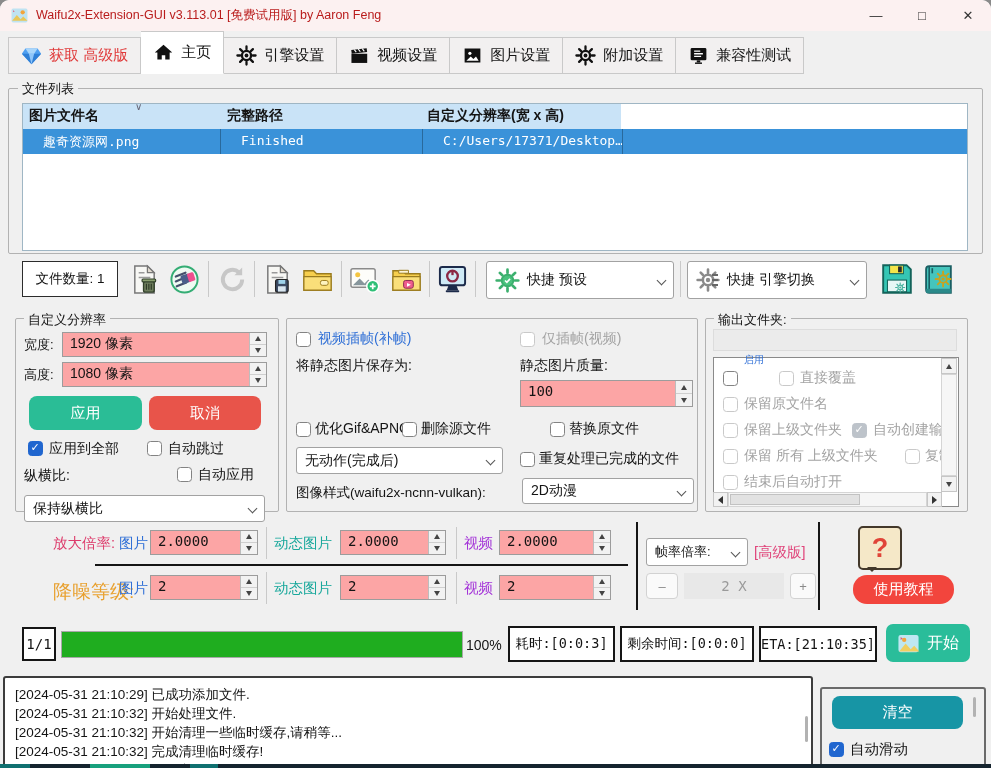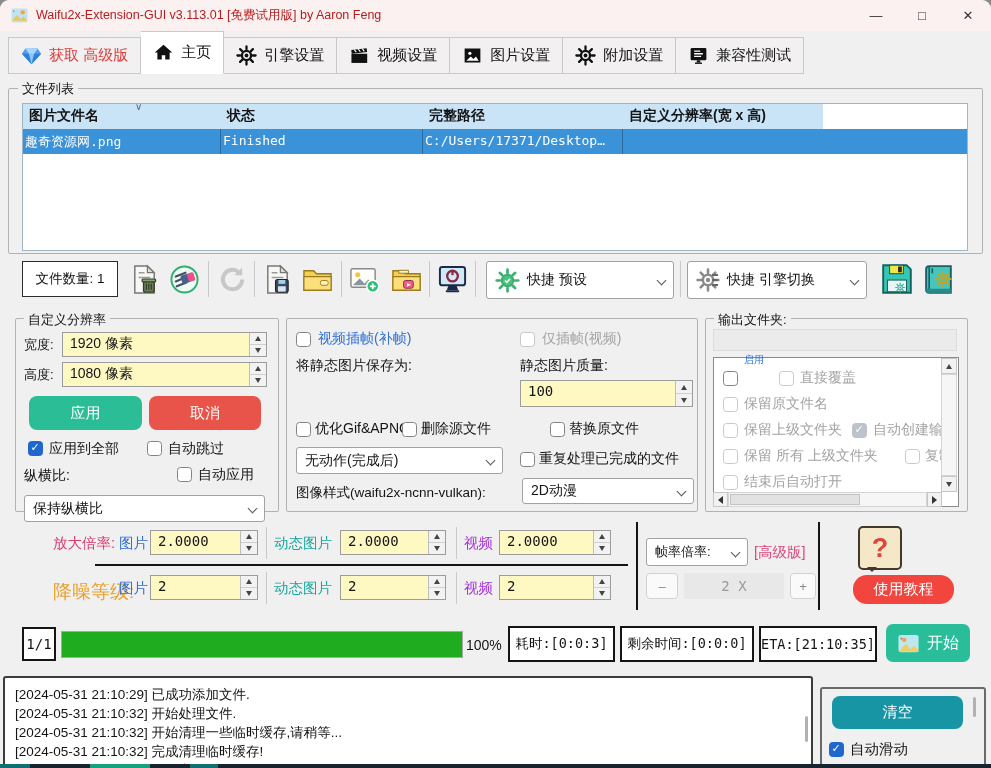--- a/index.html
+++ b/index.html
@@ -23,30 +23,30 @@
 .ti{width:21px;height:21px;color:#111}
 
 .group{position:absolute;border:1px solid #b2b2b2;border-radius:2px}
 .glabel{position:absolute;background:#f0f0f0;padding:0 4px;font-size:13px;z-index:3;white-space:nowrap}
 
 .table{position:absolute;left:22px;top:103px;width:946px;height:148px;background:#fff;border:1px solid #9fb6c4;overflow:hidden}
 .thead{display:flex;height:25px;font-weight:bold;font-size:14px}
 .th{background:#c9e3f7;padding:3px 6px;position:relative;overflow:hidden;white-space:nowrap}
 .sortmark{position:absolute;left:112px;top:-3px;font-size:10px;color:#667;font-weight:normal}
 .trow{display:flex;height:25px;background:#3a92d9;color:#fff;font-size:13px}
-.td{padding:4px 2px;border-right:1px solid rgba(0,0,0,.28);overflow:hidden;white-space:nowrap}
+.td{padding:4px 20px;border-right:1px solid rgba(0,0,0,.28);overflow:hidden;white-space:nowrap}
 
 .count-box{position:absolute;border:1.5px solid #2c2c2c;background:#fff;display:flex;align-items:center;justify-content:center;font-size:13.5px}
 .tbtn{position:absolute;width:40px;height:40px;display:flex;align-items:center;justify-content:center}
 .tbtn svg{width:31px;height:31px}
 .vsep{position:absolute;width:1px;background:#c9c9c9}
 .combo{position:absolute;background:#fff;border:1px solid #a2a2a2;border-radius:3px;display:flex;align-items:center;gap:7px;padding:0 8px;font-size:14px;white-space:nowrap}
 .chev{margin-left:auto;width:7px;height:7px;border-right:1.6px solid #555;border-bottom:1.6px solid #555;transform:rotate(45deg);flex:none}
 
-.spin{position:absolute;background:#fef9c3;border:1px solid #9c9c9c;display:flex;overflow:hidden}
+.spin{position:absolute;background:#fca5a5;border:1px solid #9c9c9c;display:flex;overflow:hidden}
 .spin .v{flex:1;padding:2px 7px;font-size:14px;white-space:nowrap;overflow:hidden}
 .spin .btns{width:17px;border-left:1px solid #bdbdbd;display:flex;flex-direction:column}
 .spin .btns span{flex:1;display:flex;align-items:center;justify-content:center;background:#f2f2f2}
 .spin .btns span+span{border-top:1px solid #cfcfcf}
 .tri-u{width:0;height:0;border-left:3.5px solid transparent;border-right:3.5px solid transparent;border-bottom:5px solid #444}
 .tri-d{width:0;height:0;border-left:3.5px solid transparent;border-right:3.5px solid transparent;border-top:5px solid #444}
 .tri-l{width:0;height:0;border-top:4px solid transparent;border-bottom:4px solid transparent;border-right:5px solid #333}
 .tri-r{width:0;height:0;border-top:4px solid transparent;border-bottom:4px solid transparent;border-left:5px solid #333}
 
 .cb{position:absolute;width:15px;height:15px;border:1.5px solid #838383;border-radius:3.5px;background:#fff}
@@ -168,21 +168,20 @@
   </div>
 
   <span class="glabel" style="left:18px;top:80px">文件列表</span>
   <div class="group" style="left:8px;top:88px;width:975px;height:166px"></div>
   <div class="table">
     <div class="thead">
       <div class="th" style="width:198px">
         <span class="sortmark">∨</span>
         <span>图片文件名</span>
       </div>
-      <div class="th" style="width:202px"><span>状态</span></div>
       <div class="th" style="width:200px"><span>完整路径</span></div>
       <div class="th" style="width:200px"><span>自定义分辨率(宽 x 高)</span></div>
       <div style="flex:1;background:#fff"></div>
     </div>
     <div class="trow mono">
       <div class="td" style="width:198px">趣奇资源网.png</div>
       <div class="td" style="width:202px">Finished</div>
       <div class="td" style="width:200px">C:/Users/17371/Desktop…</div>
       <div class="td" style="width:200px;border-right:none"></div>
     </div>

